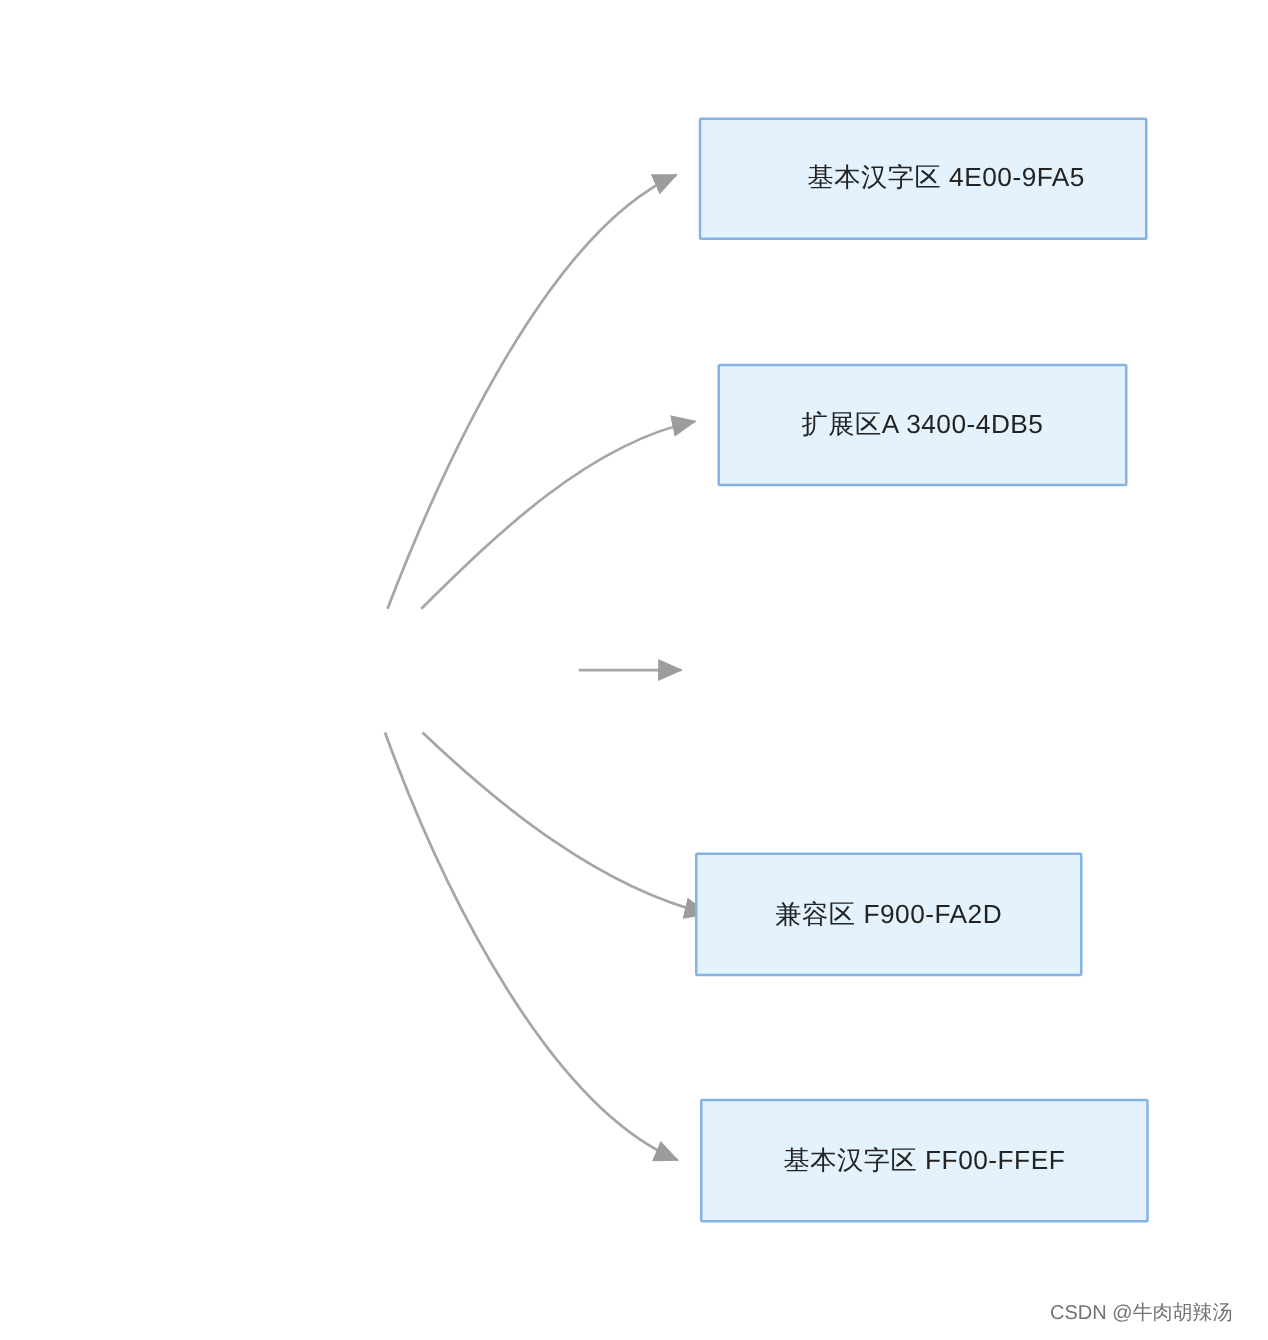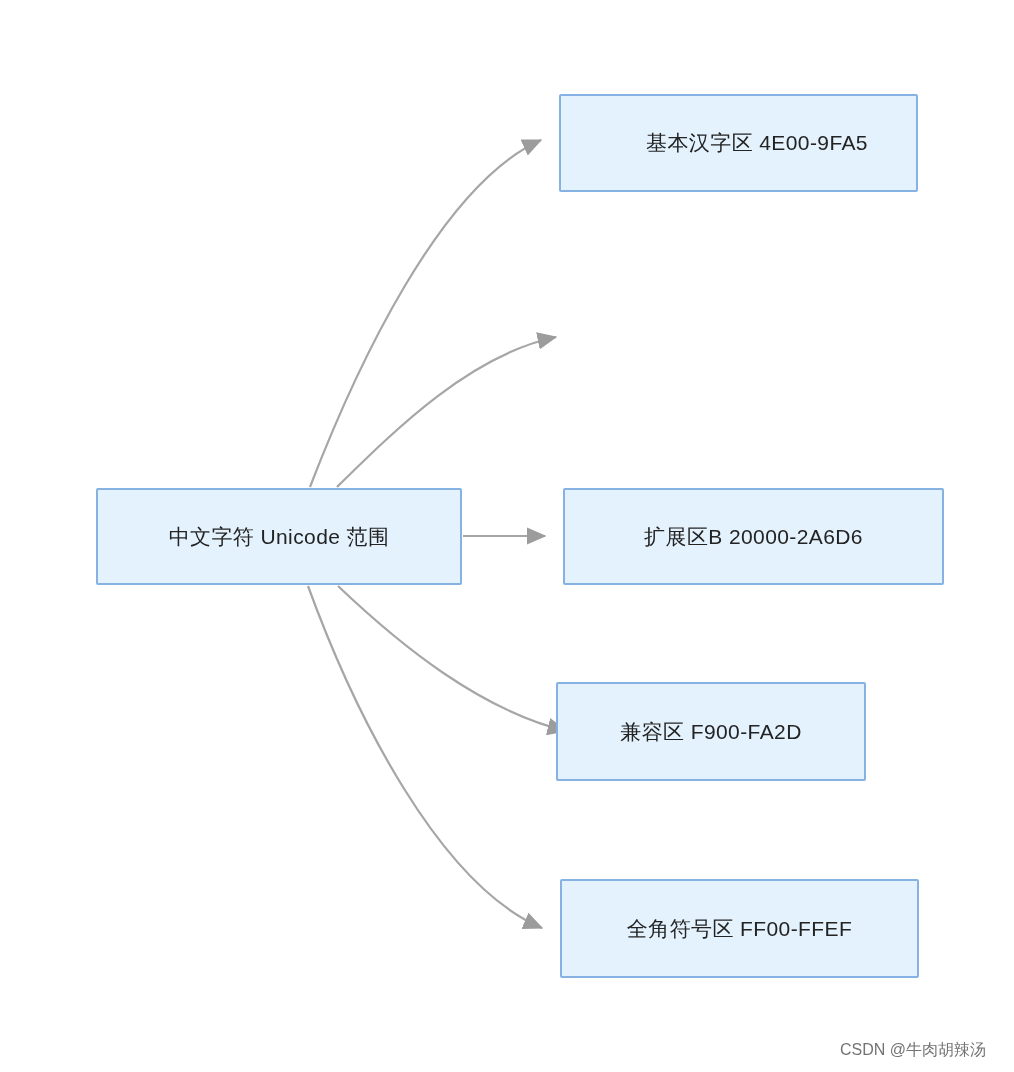--- a/index.html
+++ b/index.html
@@ -108,36 +108,33 @@
 
     <path d="M 337,487 C 395,430 470,355 556,337" fill="none" stroke="#a6a6a6" stroke-width="2.2" marker-end="url(#arrowhead)"></path>
 
     <path d="M 463,536 L 545,536" fill="none" stroke="#a6a6a6" stroke-width="2.2" marker-end="url(#arrowhead)"></path>
 
     <path d="M 338,586 C 400,645 480,710 566,731" fill="none" stroke="#a6a6a6" stroke-width="2.2" marker-end="url(#arrowhead)"></path>
 
     <path d="M 308,586 C 355,715 440,885 542,928" fill="none" stroke="#a6a6a6" stroke-width="2.2" marker-end="url(#arrowhead)"></path>
   </svg>
 
-  <div class="node-box" id="node-root">
-    <span class="node-label">中文字符 Unicode 范围</span>
-  </div>
 
   <div class="node-box" id="node-child-0">
     <span class="node-label">基本汉字区 4E00-9FA5</span>
   </div>
 
+  <div class="node-box" id="node-child-1">
+    <span class="node-label">扩展区A 3400-4DB5</span>
+  </div>
 
-  <div class="node-box" id="node-child-2">
-    <span class="node-label">扩展区B 20000-2A6D6</span>
-  </div>
 
   <div class="node-box" id="node-child-3">
     <span class="node-label">兼容区 F900-FA2D</span>
   </div>
 
   <div class="node-box" id="node-child-4">
-    <span class="node-label">全角符号区 FF00-FFEF</span>
+    <span class="node-label">基本汉字区 FF00-FFEF</span>
   </div>
 
   <div id="watermark">CSDN @牛肉胡辣汤</div>
 
 </div>
 
 </body></html>

